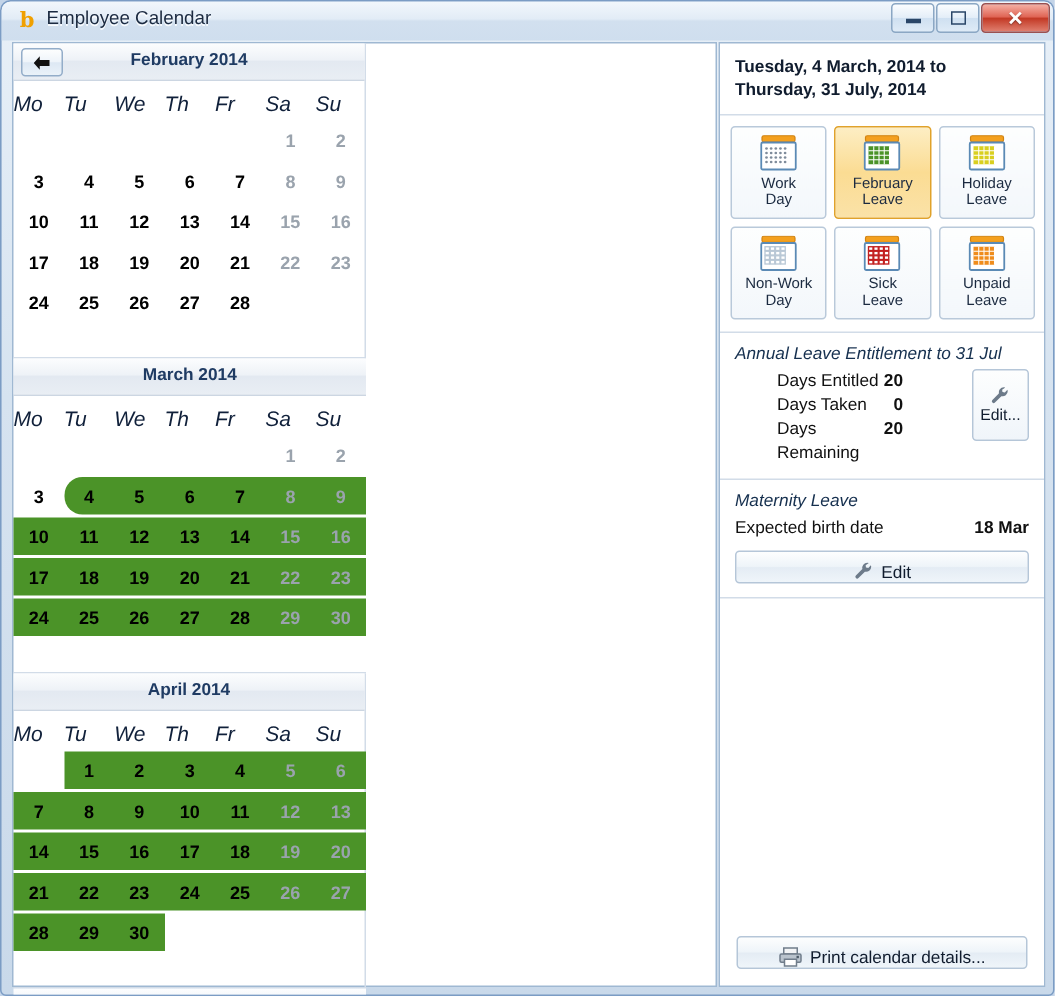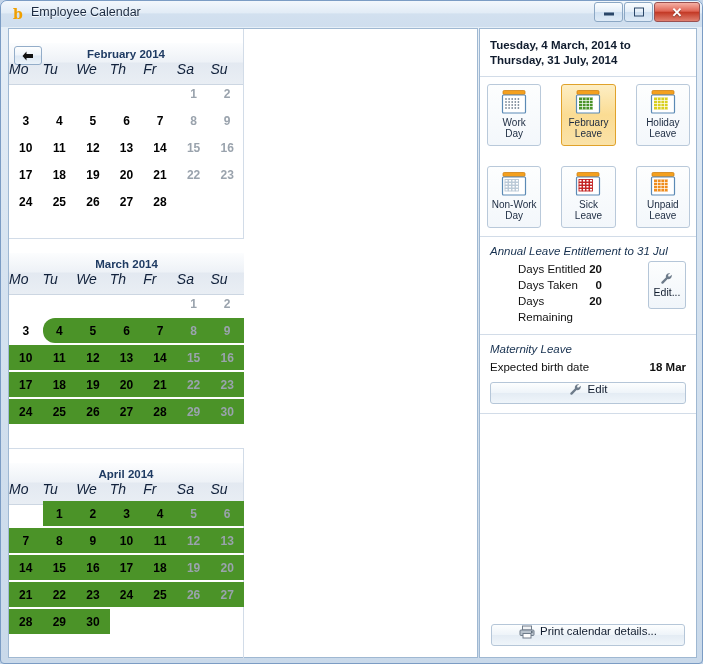--- a/index.html
+++ b/index.html
@@ -68,25 +68,24 @@
   }
   .month {
     width: 235px; height: 210px;
     position: relative;
     border-right: 1px solid #d2dce8;
     border-bottom: 1px solid #d2dce8;
   }
   .month:nth-child(2n) { border-right: none; }
   .month:nth-child(n+5) { border-bottom: none; }
   .mhead {
-    height: 42px; width: 100%;
+    height: 25px; width: 100%;
     background: linear-gradient(to bottom, #fcfdfe 0%, #eef2f7 45%, #e3e9f1 50%, #e9eef4 100%);
     border-bottom: 1px solid #ccd6e2;
     position: relative;
-    margin-top: 14px;
   }
   .mtitle {
     position: absolute; left: 0; right: 0; top: 5px;
     text-align: center;
     font-size: 11.5px; color: #1f3b63; font-weight: bold;
     font-family: "Liberation Sans", sans-serif;
   }
   .navbtn {
     position: absolute; top: 3px; width: 28px; height: 19px;
     border: 1px solid #93adc9; border-radius: 3px;
@@ -129,21 +128,21 @@
     background: #ffffff;
     border: 1px solid #9fb8d2;
   }
   .daterange {
     padding: 9px 10px 8px 10px;
     font-size: 11.5px; font-weight: bold; color: #101c2e; line-height: 15px;
     border-bottom: 1px solid #d2dce8;
   }
   .leave-grid {
     padding: 7px 6px 8px 7px;
-    display: grid; grid-template-columns: repeat(3, 1fr); gap: 20px;
+    display: grid; grid-template-columns: repeat(3, 1fr); gap: 5px;
     border-bottom: 1px solid #d2dce8;
   }
   .ltype {
     height: 62px; border: 1px solid #b9c9da; border-radius: 3px;
     background: linear-gradient(to bottom, #fdfefe 0%, #f3f7fb 100%);
     display: flex; flex-direction: column; align-items: center;
     padding-top: 5px; cursor: pointer;
   }
   .ltype.sel {
     border: 1px solid #e0a22b;
@@ -173,21 +172,21 @@
     background: linear-gradient(to bottom, #fdfefe 0%, #f0f5fa 100%);
     display: flex; flex-direction: column; align-items: center; justify-content: center;
     font-size: 10.5px; color: #101c2e; cursor: pointer; margin-left: 40px;
   }
   .kv { display: flex; justify-content: space-between; font-size: 11.5px;
     color: #111; line-height: 17px; margin-bottom: 6px; }
   .kv .v { font-weight: bold; }
   .btn-wide {
     width: 100%; height: 22px; border: 1px solid #b5c6d8; border-radius: 3px;
     background: linear-gradient(to bottom, #fdfefe 0%, #eef4f9 48%, #e4ecf4 52%, #eff5fa 100%);
-    display: flex; align-items: flex-start; justify-content: center; gap: 5px;
+    display: flex; align-items: flex-end; justify-content: center; gap: 5px;
     font-size: 11.5px; color: #101c2e; cursor: pointer;
   }
   .print-wrap {
     position: absolute; left: 0; bottom: 0; width: 216px;
     padding: 9px 11px 11px 11px;
   }
 </style>
 </head>
 <body>
 

